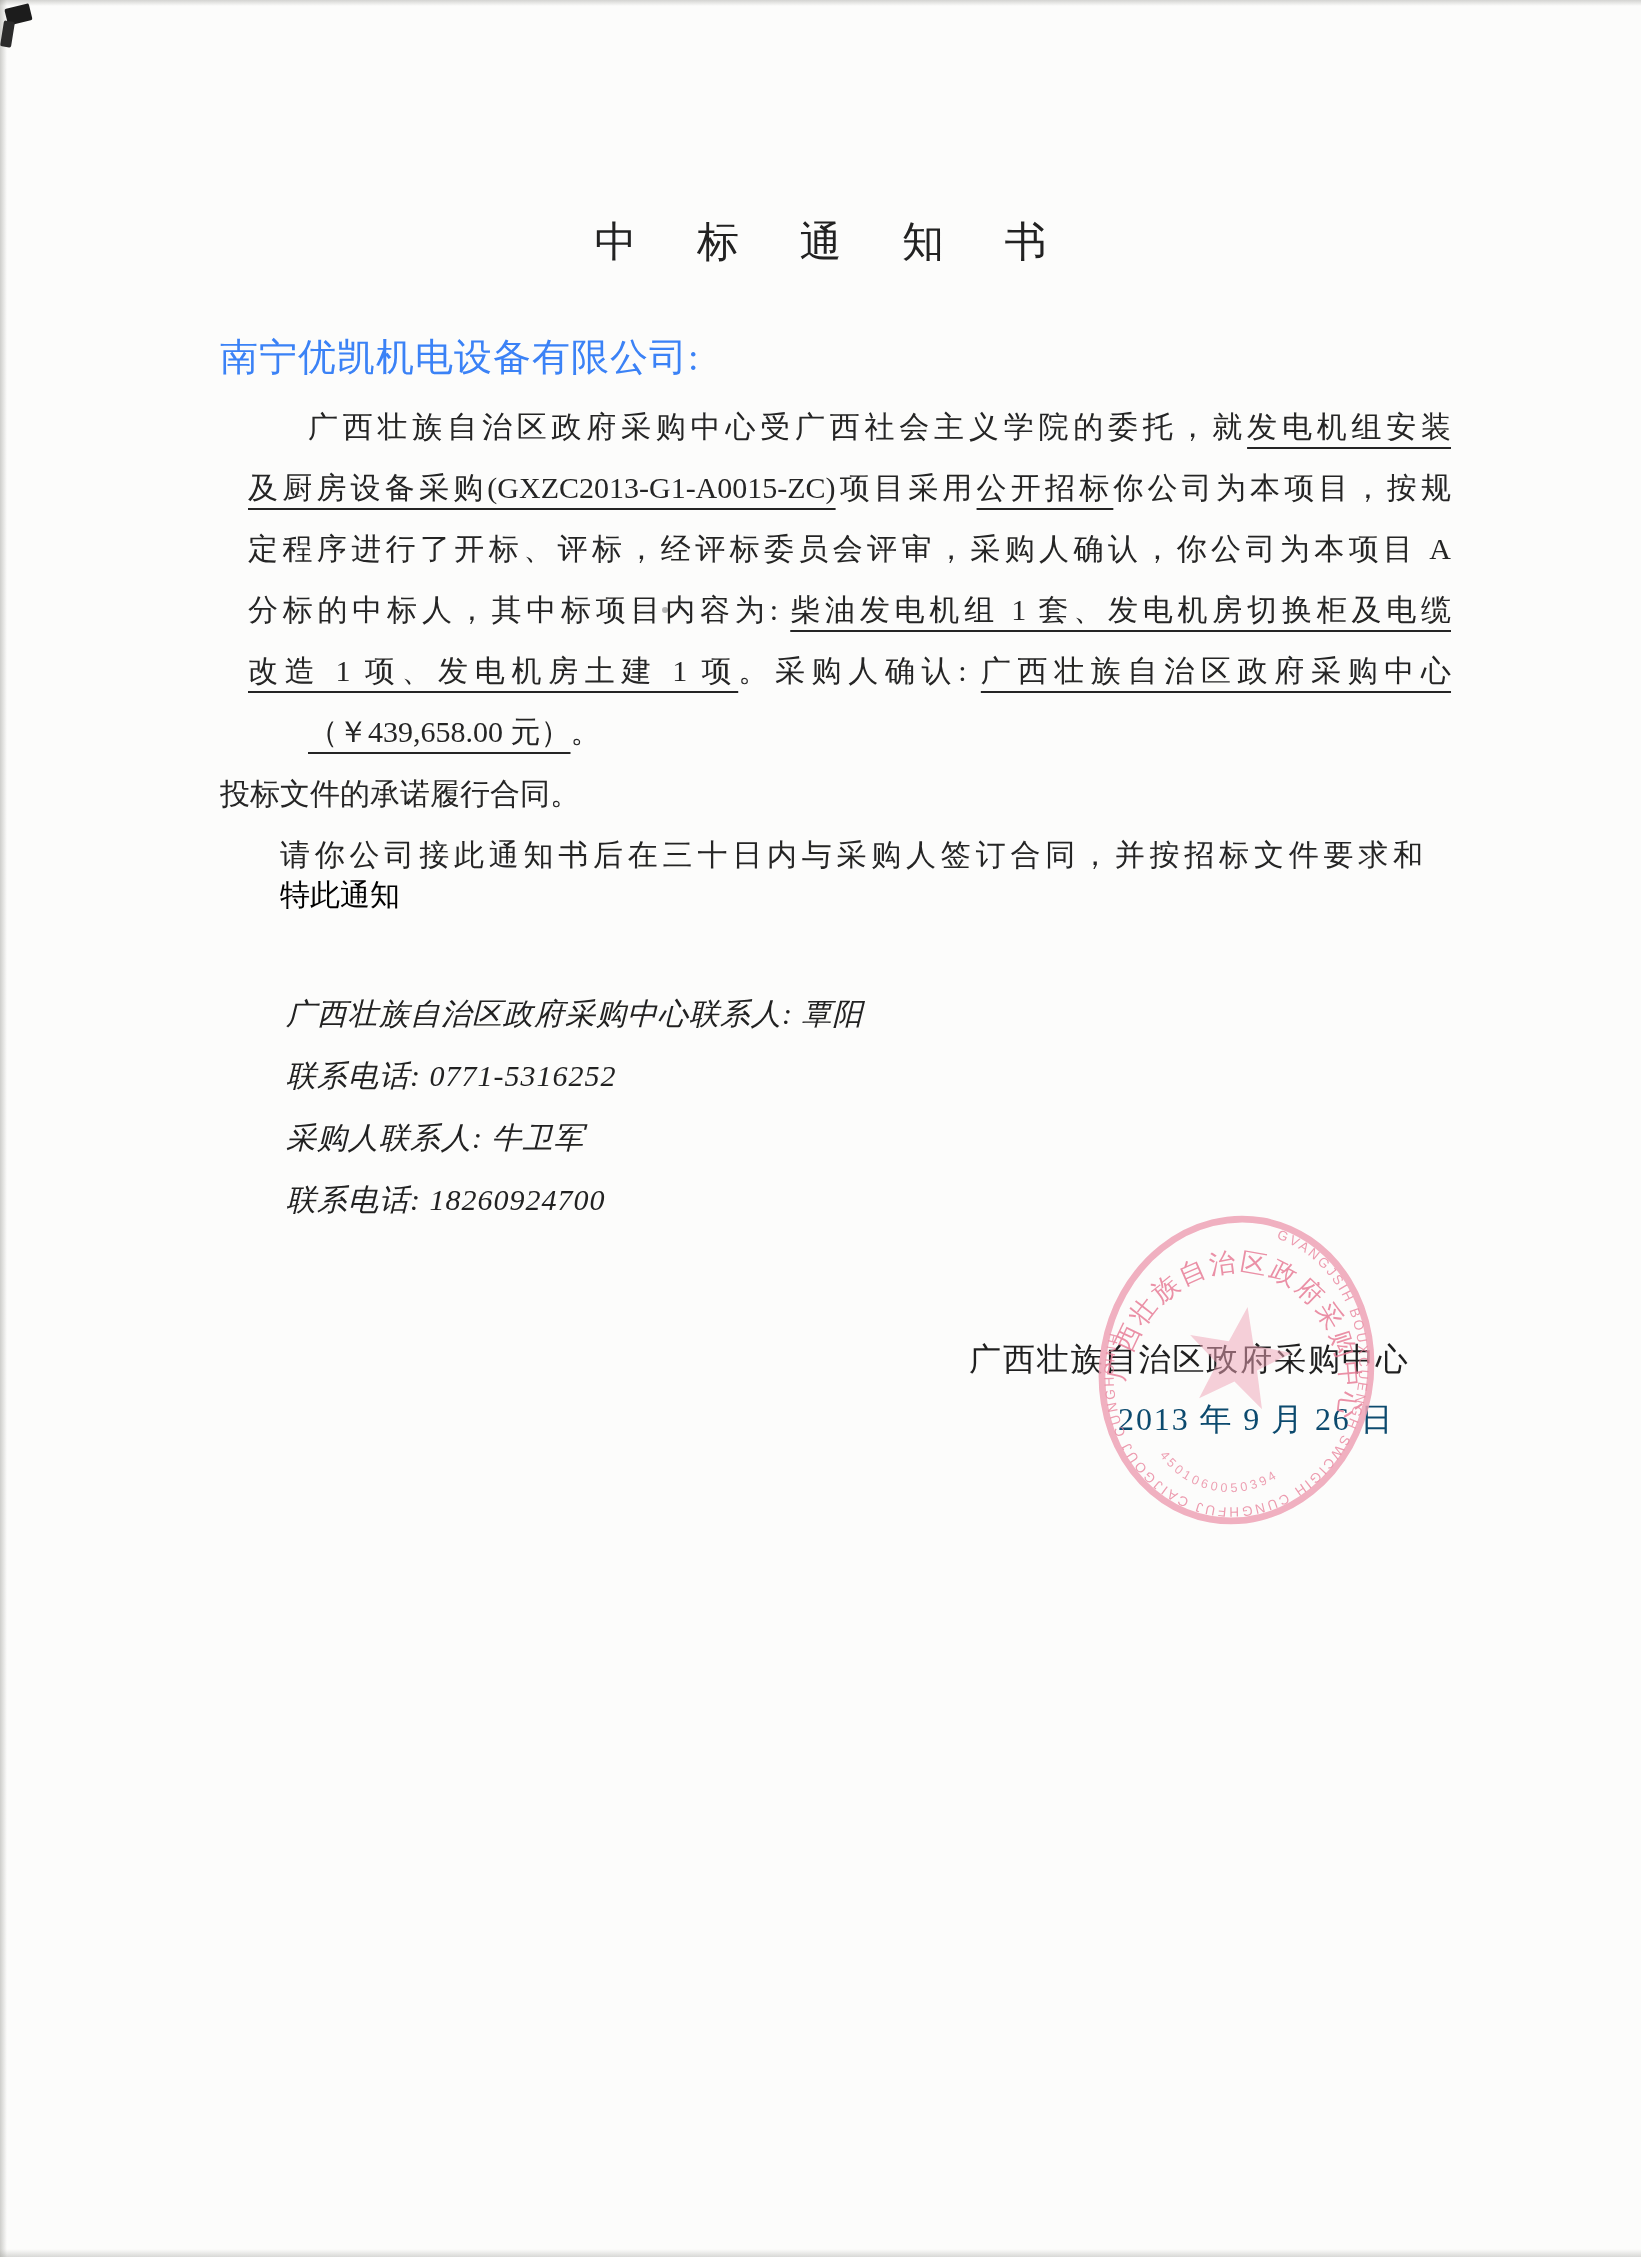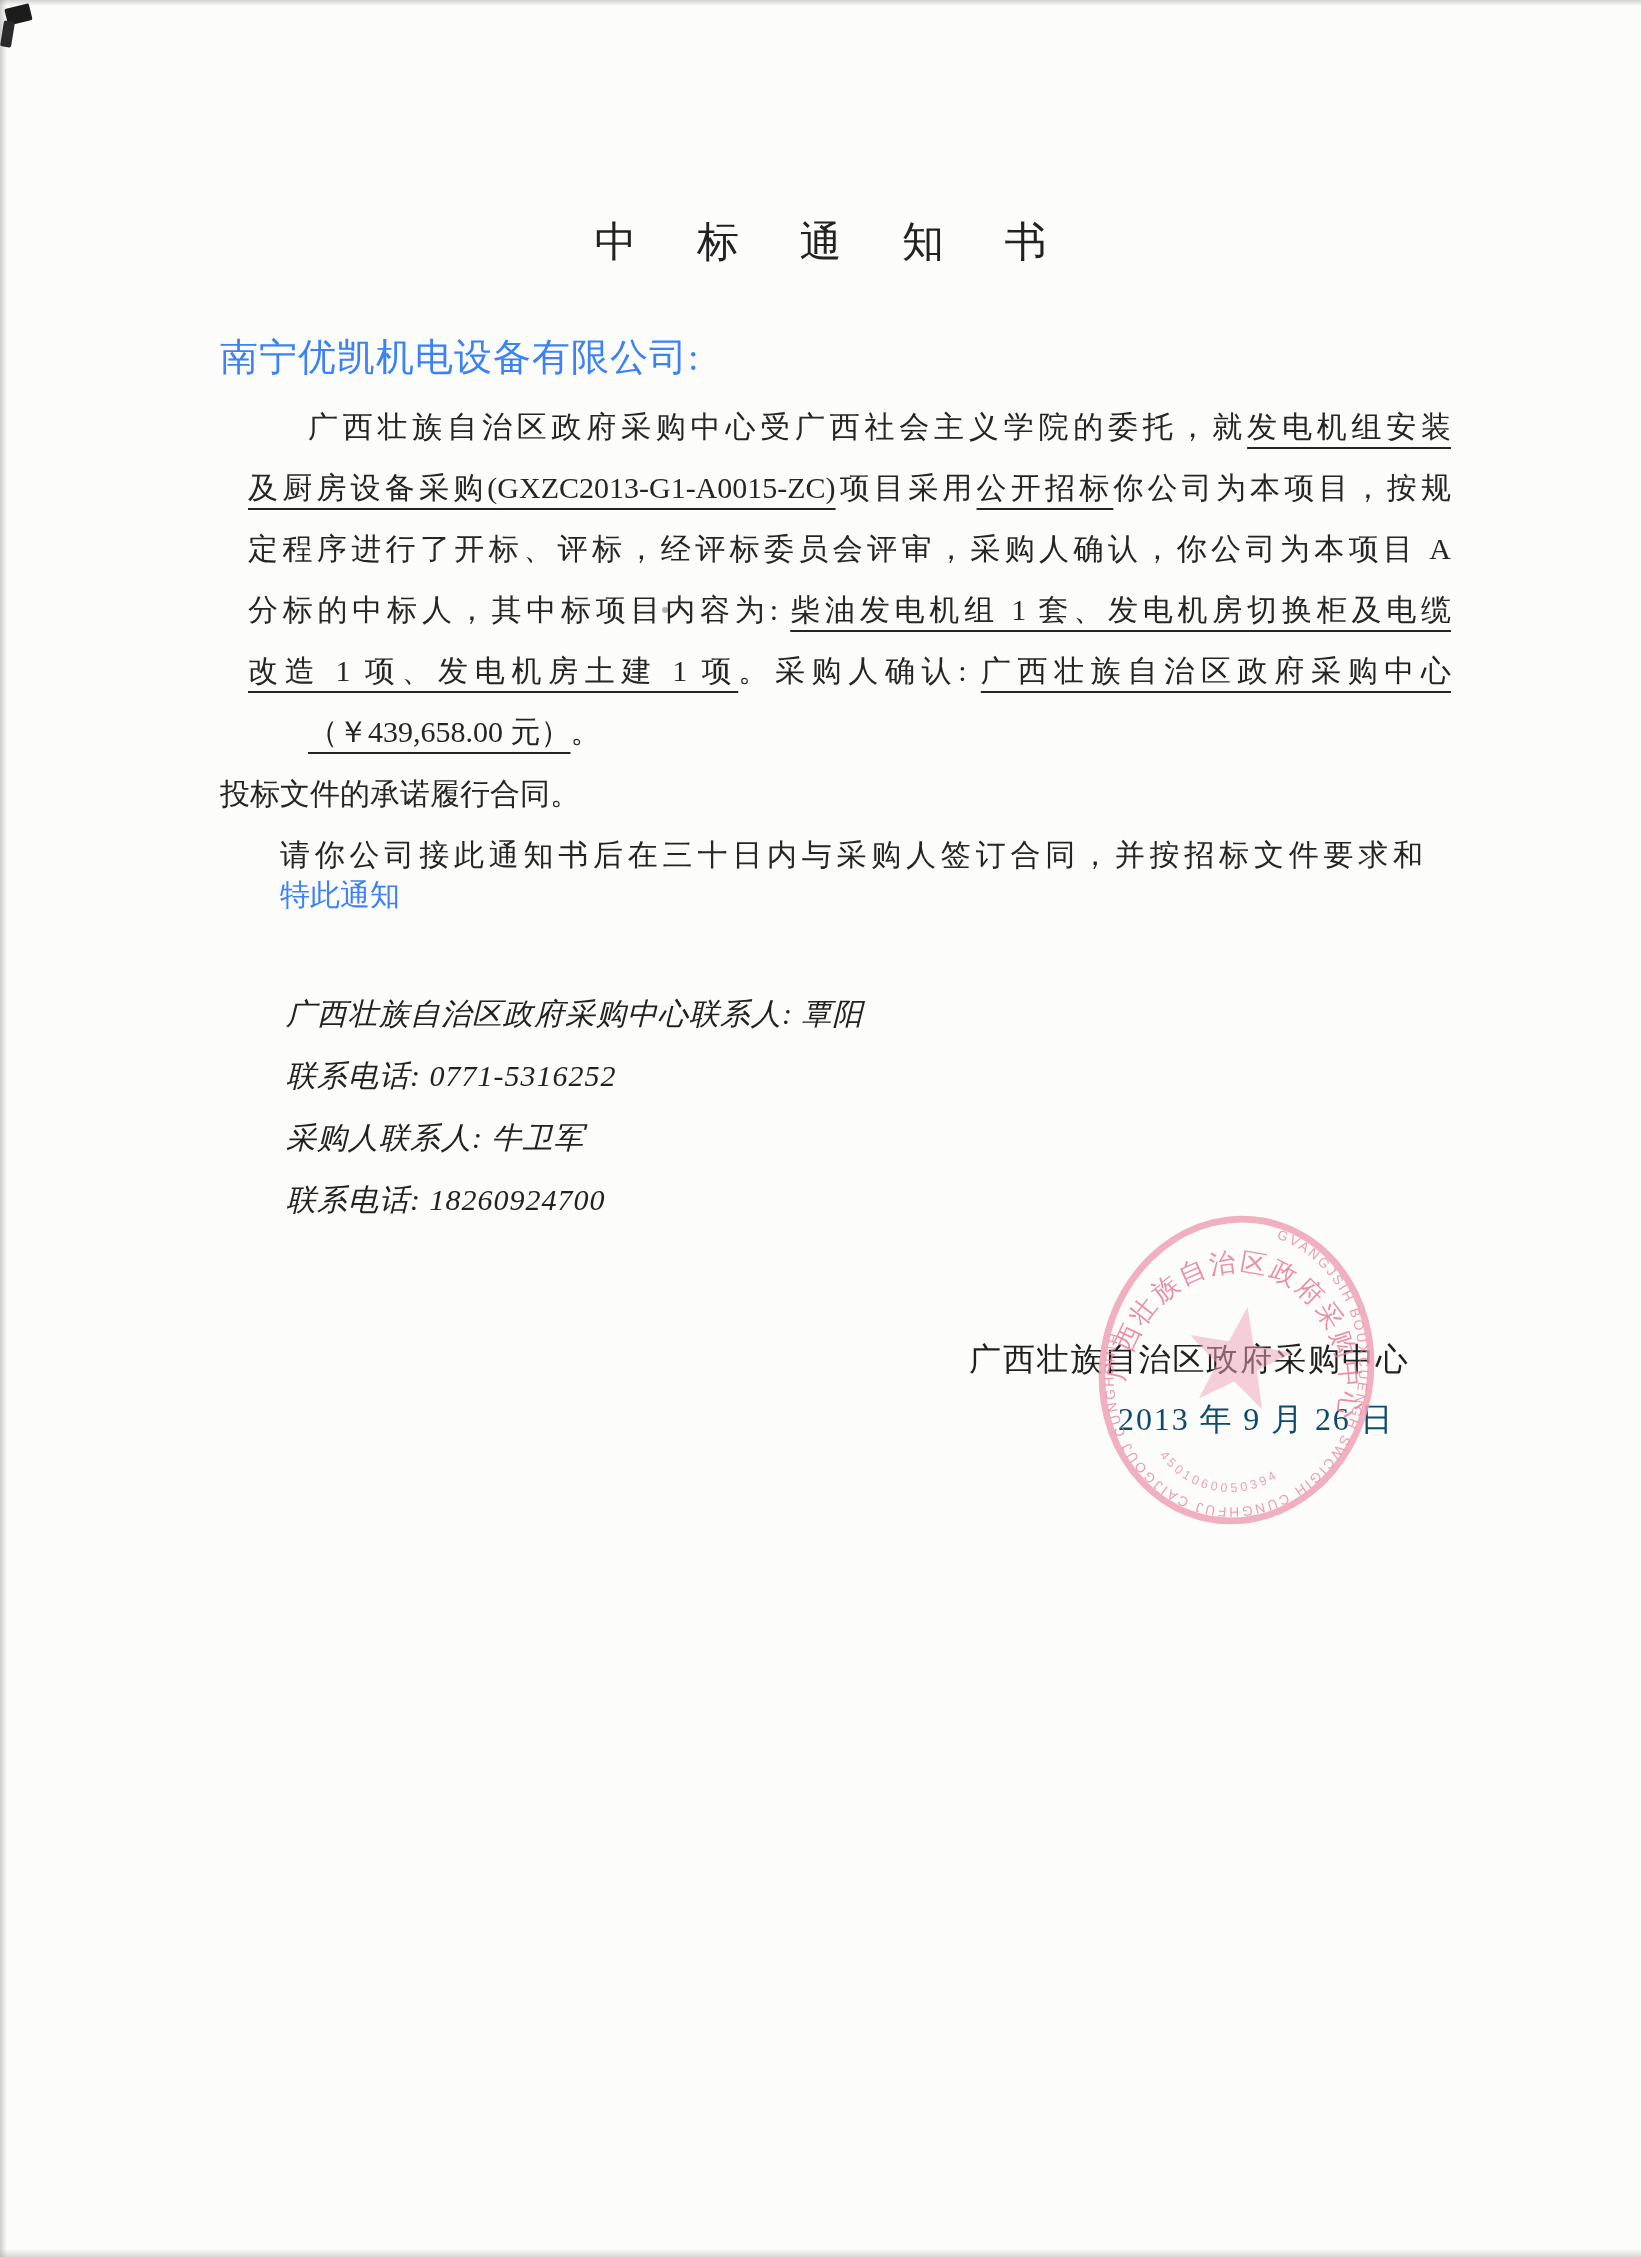--- a/index.html
+++ b/index.html
@@ -21,21 +21,21 @@
   .recipient{left:220px;top:332px;font-size:38px;letter-spacing:1px;color:#3b82f6;}
 
   .para{left:220px;width:1203px;font-size:30px;color:#252525;}
   #para1{top:396px;margin-left:28px;}
   #para2{top:763px;}
   .line{height:61px;line-height:61px;white-space:nowrap;}
   .line.fill{white-space:normal;text-align:justify;text-align-last:justify;}
   .line.ind{text-indent:60px;}
   .u{text-decoration:underline;text-underline-offset:9.7px;text-decoration-thickness:2.4px;}
 
-  .closing{left:220px;top:864px;font-size:30px;line-height:61px;text-indent:60px;color:#3b82f6;}
+  .closing{left:220px;top:864px;font-size:30px;line-height:61px;text-indent:60px;color:#000000;}
 
   .contacts{left:286px;top:983px;font-size:30px;color:#222;}
   .contacts .cline{height:62px;line-height:62px;letter-spacing:1px;font-style:italic;}
 
   .sig-org{left:969px;top:1338px;font-size:32px;letter-spacing:1.9px;color:#1f1f1f;}
   .sig-date{left:1118px;top:1398px;font-size:32px;letter-spacing:1.9px;color:#0c4a6e;}
 
   .seal{left:1081px;top:1205px;width:311px;height:330px;transform:rotate(10deg);opacity:.85;}
   .seal svg{width:100%;height:100%;}
   .seal .ring{fill:none;stroke:var(--seal-ring);stroke-width:7;}

